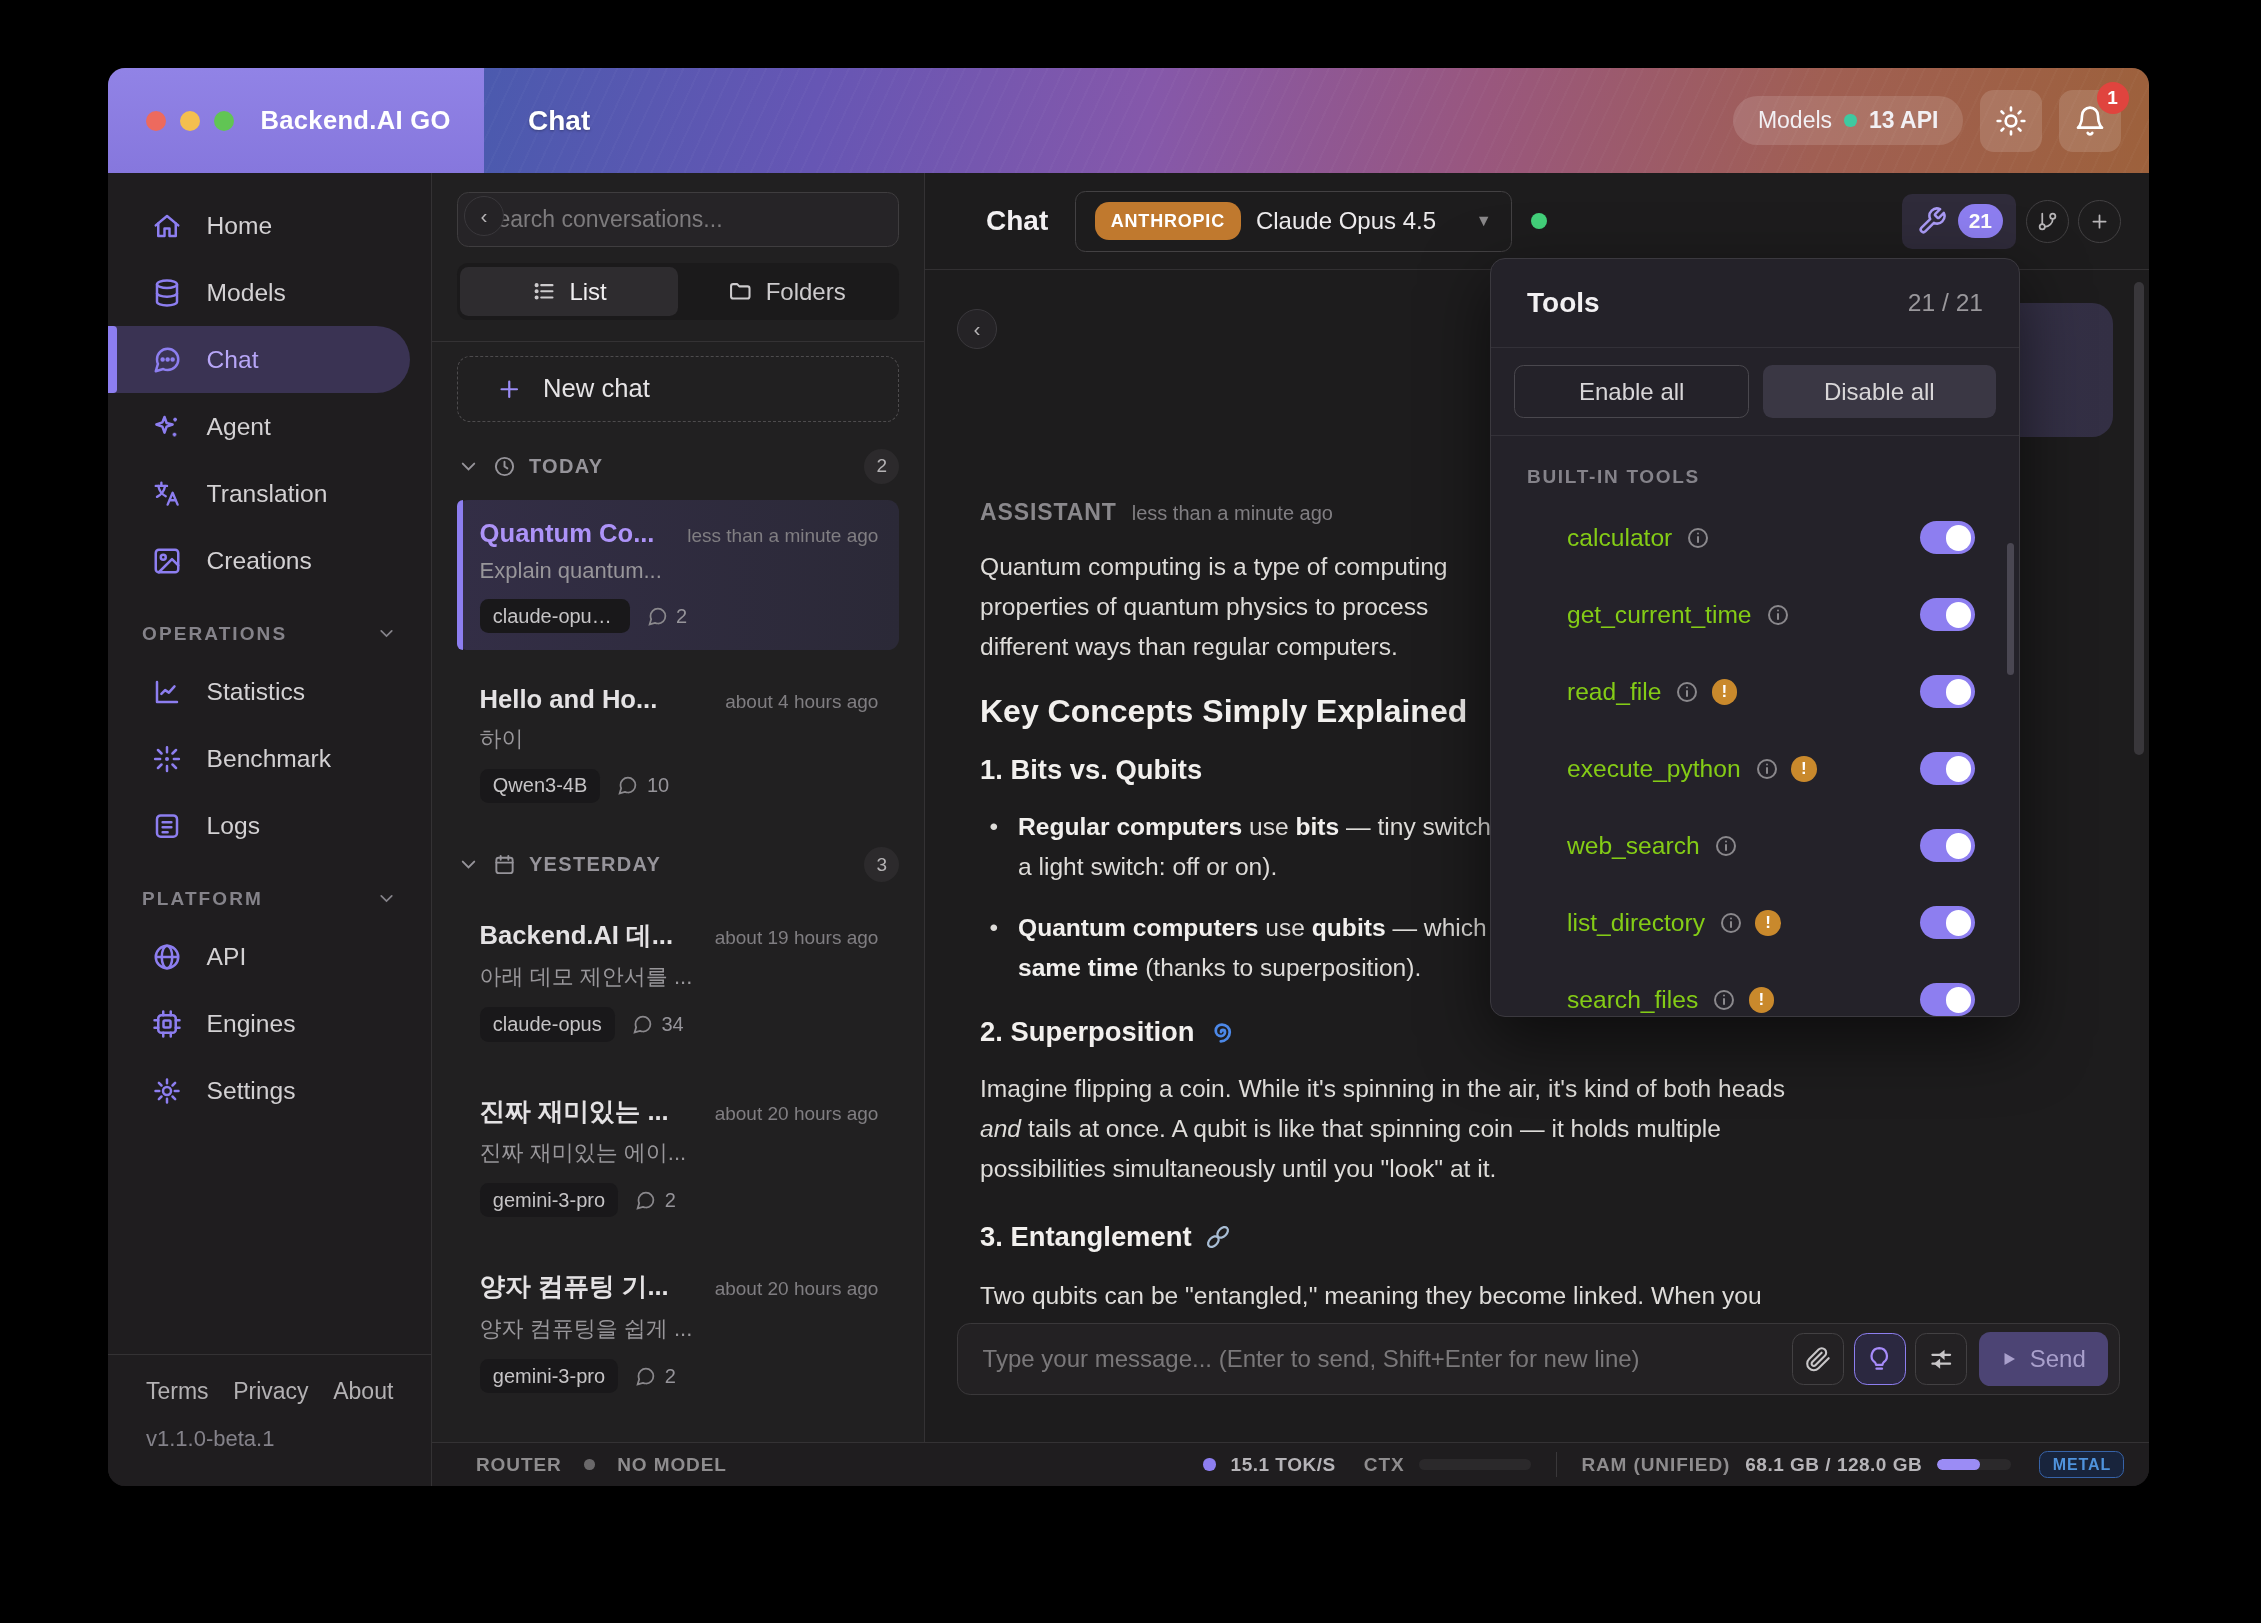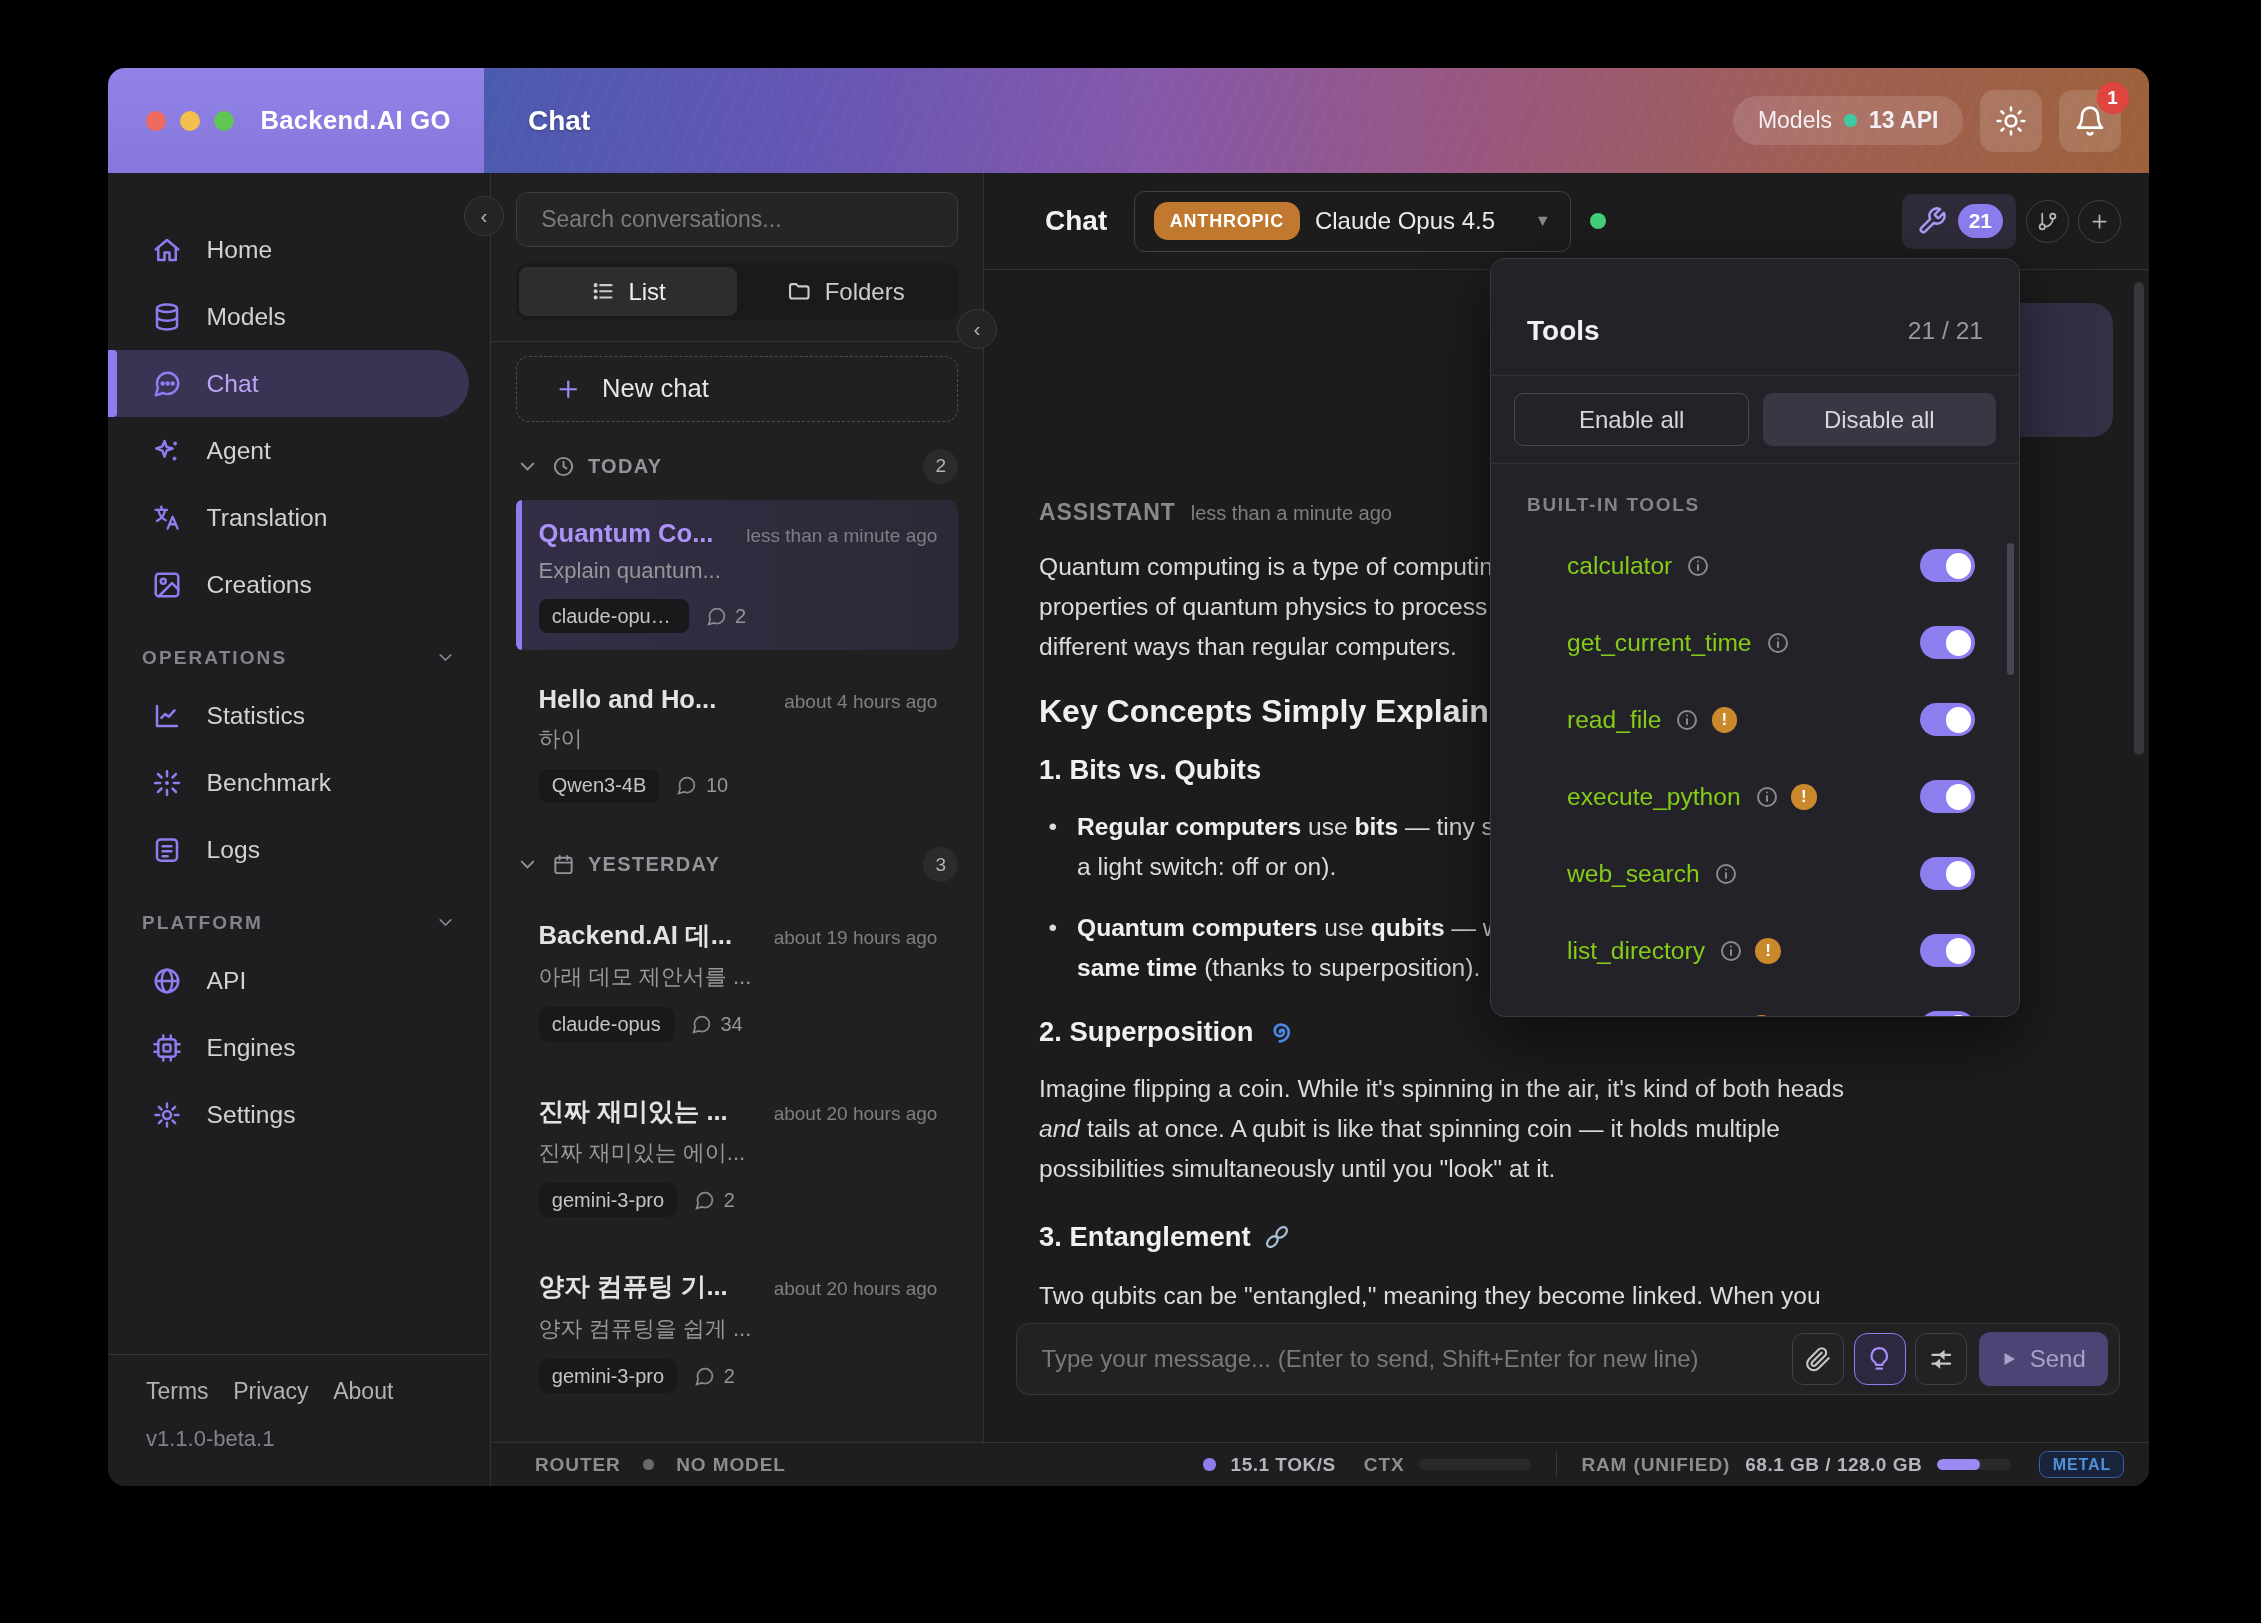--- a/index.html
+++ b/index.html
@@ -21,21 +21,21 @@
   .status-dot-teal { width:12.3px; height:12.3px; border-radius:50%; background:#3ec9a0; }
   .tb-btn { width:62px; height:62px; border-radius:14px; background:rgba(255,255,255,.14); display:flex; align-items:center; justify-content:center; position:relative; color:#fff; }
   .notif-badge { position:absolute; top:-7.6px; right:-7.6px; min-width:32px; height:32px; border-radius:16px; background:#e0443e; color:#fff; font-size:19px; font-weight:bold; display:flex; align-items:center; justify-content:center; padding:0 5.7px; }
 
   
   .body-row { display:flex; height:1313px; }
   .right-col { flex:1; display:flex; flex-direction:column; min-width:0; }
   .content-row { flex:1; display:flex; min-height:0; }
 
   
-  .sidebar { width:383px; flex:none; background:#1f1d1f; border-right:0.9px solid #343234; display:flex; flex-direction:column; padding-top:43px; }
+  .sidebar { width:324px; flex:none; background:#1f1d1f; border-right:0.9px solid #343234; display:flex; flex-direction:column; padding-top:19px; }
   .nav-item { height:67px; display:flex; align-items:center; gap:24.6px; padding-left:44px; color:#d3d1d3; font-size:24.6px; cursor:pointer; position:relative; }
   .nav-item .icon { width:30px; height:30px; color:#8d7ef0; flex:none; }
   .nav-item.active { background:#3a3353; border-radius:0 34px 34px 0; margin-right:21px; color:#b7a6f7; }
   .nav-item.active::before { content:""; position:absolute; left:0; top:0; bottom:0; width:8.5px; background:#8d7ef0; border-radius:0 3.8px 3.8px 0; }
   .nav-section { height:49px; margin-top:15px; display:flex; align-items:center; padding:0 34px; color:#85838a; font-size:19px; font-weight:bold; letter-spacing:2.1px; }
   .nav-section .chev { margin-left:auto; width:21px; height:21px; color:#85838a; }
   .sb-spacer { flex:1; }
   .sb-footer { border-top:0.9px solid #343234; padding:23px 38px 0 38px; height:132px; }
   .sb-links { display:flex; gap:24.6px; color:#b3b1b3; font-size:23px; }
   .sb-links span { cursor:pointer; }
@@ -109,21 +109,21 @@
   .composer { position:absolute; left:32px; right:29px; bottom:47px; height:72px; border:0.9px solid #3a383a; border-radius:13.2px; background:#232123; display:flex; align-items:center; padding:0 11.4px 0 24.6px; z-index:8; }
   .composer-ph { flex:1; font-size:24px; color:#7a787a; white-space:nowrap; overflow:hidden; }
   .comp-btn { width:52px; height:52px; border-radius:11.4px; border:0.9px solid #434143; color:#c8c6c8; display:flex; align-items:center; justify-content:center; margin-left:9.5px; }
   .comp-btn svg { width:26.5px; height:26.5px; }
   .comp-btn.bulb { border:1.9px solid #8d7ef0; background:#2b2840; color:#a78bfa; border-radius:13.2px; }
   .send-btn { margin-left:11.4px; width:129px; height:54px; border-radius:11.4px; background:#4c4474; color:#a9a0cc; font-size:24px; display:flex; align-items:center; justify-content:center; gap:11.4px; }
   .send-btn svg { width:18px; height:18px; }
 
   
   .tools-popup { position:absolute; left:1382px; top:190px; width:530px; height:759px; background:#242229; border:0.9px solid #3b393f; border-radius:15px; box-shadow:0 23px 66px rgba(0,0,0,.55); z-index:20; overflow:hidden; }
-  .tp-header { height:89px; display:flex; align-items:center; padding:16px 36px; border-bottom:0.9px solid #333138;margin-top:28px; }
+  .tp-header { height:89px; display:flex; align-items:center; padding:16px 36px; border-bottom:0.9px solid #333138; }
   .tp-title { font-size:28px; font-weight:bold; color:#f2f0f2; }
   .tp-count { margin-left:auto; font-size:24.6px; color:#9a989c; }
   .tp-actions { display:flex; gap:13.2px; padding:17px 23px; border-bottom:0.9px solid #333138; }
   .tp-actions .act-btn { flex:1; height:53px; border-radius:9.5px; display:flex; align-items:center; justify-content:center; font-size:24px; color:#d8d6d8; cursor:pointer; }
   .act-btn.enable { border:0.9px solid #4a484e; background:transparent; }
   .act-btn.disable { background:#3a3744; }
   .tp-section { margin:30px 36px 0 36px; font-size:19px; font-weight:bold; letter-spacing:1.7px; color:#85838a; }
   .tool-rows { margin-top:11.4px; padding:0 44px 0 36px; }
   .tool-row { height:77px; display:flex; align-items:center; }
   .tool-name { font-size:24.6px; color:#84cc16;margin-left:40px; }

